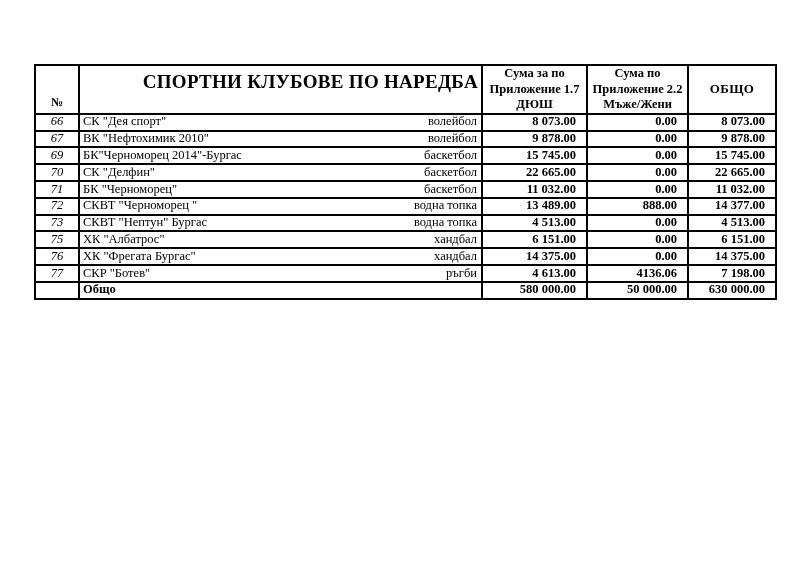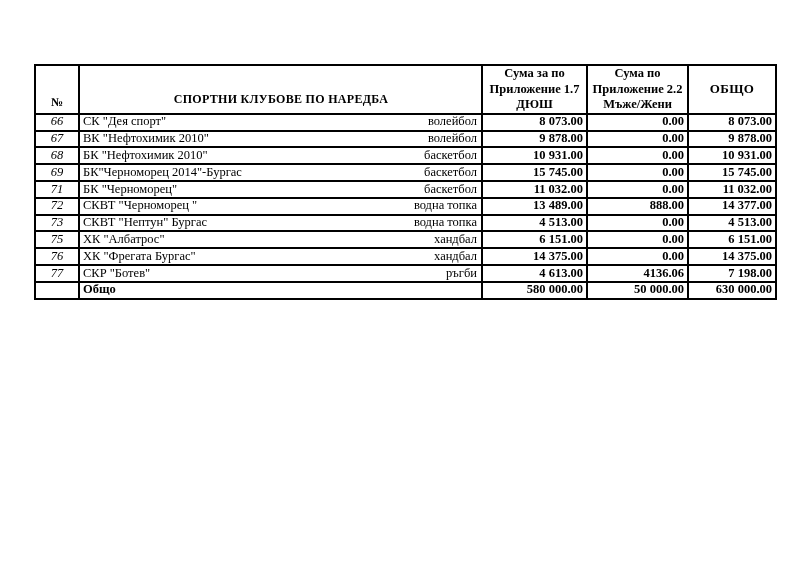--- a/index.html
+++ b/index.html
@@ -29,24 +29,24 @@
 
   th.h-num {
     vertical-align: bottom;
     text-align: center;
     font-weight: bold;
     font-size: 12px;
     padding-bottom: 3px;
   }
   th.h-clubs {
     vertical-align: bottom;
-    text-align: center;
-    font-weight: bold;
-    font-size: 12px;
-    padding: 0 3px 6px 4px;
+    text-align: right;
+    font-weight: bold;
+    font-size: 19px;
+    padding: 0 3px 20px 4px;
     letter-spacing: 0.3px;
   }
   th.h-sum {
     vertical-align: middle;
     text-align: center;
     font-weight: bold;
     font-size: 12.5px;
     white-space: pre-line;
     line-height: 1.25;
   }
@@ -56,21 +56,21 @@
     font-weight: bold;
     font-size: 13px;
     letter-spacing: 0.3px;
   }
 
   td { font-size: 12.5px; line-height: 1.1; vertical-align: middle; }
   td.c-num  { text-align: center; font-style: italic; }
   td.c-club { padding: 0 4px 0 3px; }
   .club-flex { display: flex; justify-content: space-between; align-items: baseline; }
   .club-flex .sport { font-size: 12.5px; }
-  td.c-amt  { text-align: right; padding-right: 3px; font-weight: bold; }
+  td.c-amt  { text-align: right; padding-right: 10px; font-weight: bold; }
   tr.total-row td { font-weight: bold; }
   tr.total-row td.c-club { text-align: left; }
 </style>
 </head>
 <body>
 
 <div class="page">
   <table class="doc-table">
     <colgroup>
       <col style="width:44px">
@@ -111,42 +111,42 @@
             <div class="club-flex">
               <span>ВК "Нефтохимик 2010"</span>
               <span class="sport">волейбол</span>
             </div>
           </td>
           <td class="c-amt">9 878.00</td>
           <td class="c-amt">0.00</td>
           <td class="c-amt">9 878.00</td>
         </tr>
         <tr>
-          <td class="c-num">68</td>
-          <td class="c-club">
-            <div class="club-flex">
-              <span>БК "Нефтохимик 2010"</span>
-              <span class="sport">баскетбол</span>
-            </div>
-          </td>
-          <td class="c-amt">10 931.00</td>
-          <td class="c-amt">0.00</td>
-          <td class="c-amt">10 931.00</td>
-        </tr>
-        <tr>
           <td class="c-num">69</td>
           <td class="c-club">
             <div class="club-flex">
               <span>БК"Черноморец 2014"-Бургас</span>
               <span class="sport">баскетбол</span>
             </div>
           </td>
           <td class="c-amt">15 745.00</td>
           <td class="c-amt">0.00</td>
           <td class="c-amt">15 745.00</td>
+        </tr>
+        <tr>
+          <td class="c-num">70</td>
+          <td class="c-club">
+            <div class="club-flex">
+              <span>СК "Делфин"</span>
+              <span class="sport">баскетбол</span>
+            </div>
+          </td>
+          <td class="c-amt">22 665.00</td>
+          <td class="c-amt">0.00</td>
+          <td class="c-amt">22 665.00</td>
         </tr>
         <tr>
           <td class="c-num">71</td>
           <td class="c-club">
             <div class="club-flex">
               <span>БК "Черноморец"</span>
               <span class="sport">баскетбол</span>
             </div>
           </td>
           <td class="c-amt">11 032.00</td>

